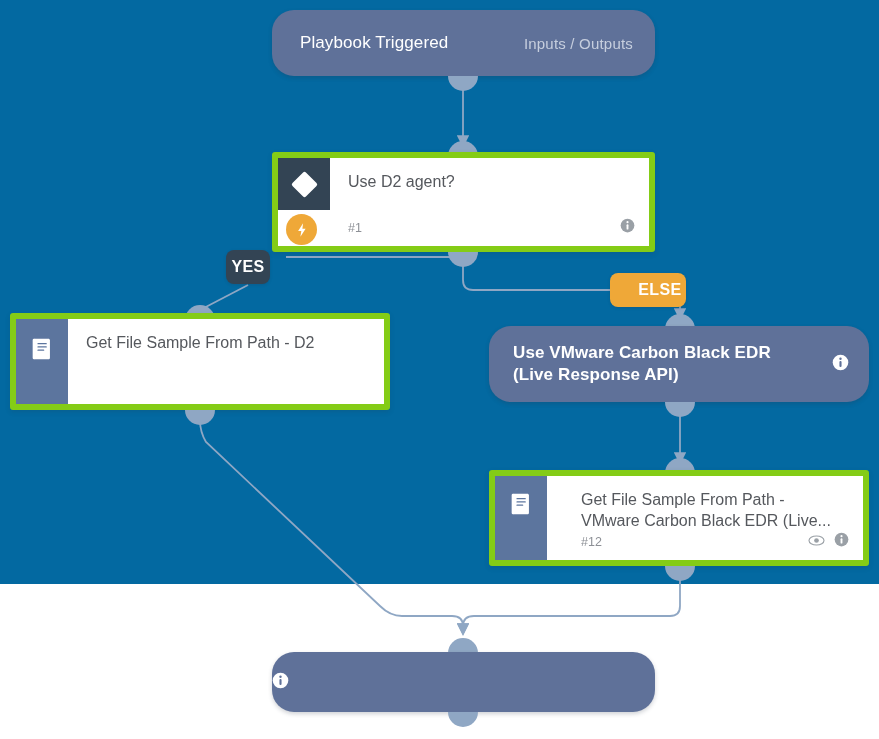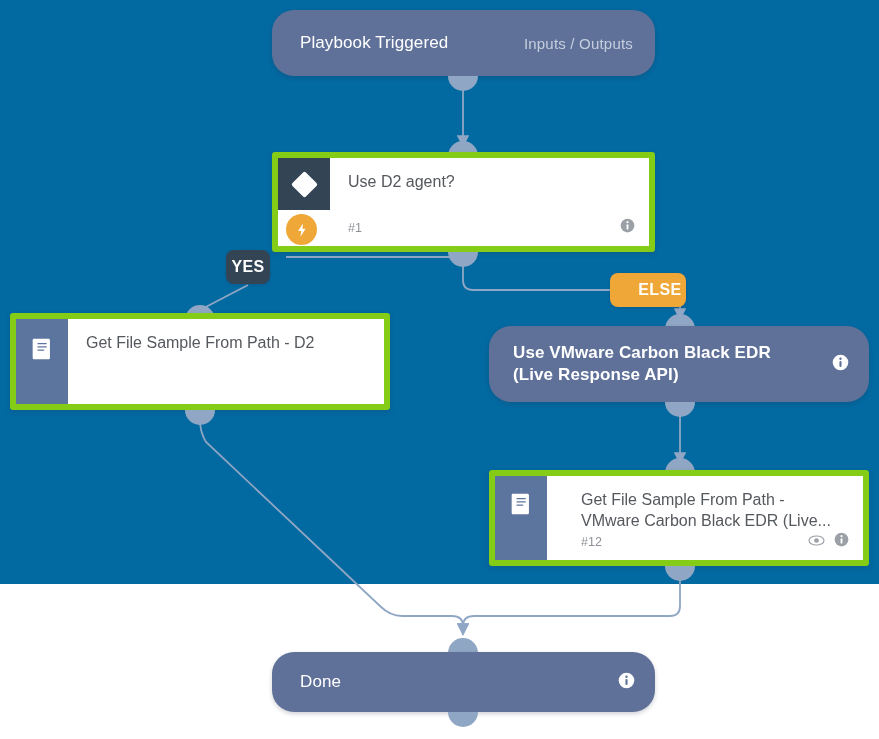--- a/index.html
+++ b/index.html
@@ -317,21 +317,20 @@
             </svg>
           </span>
         </div>
       </div>
     </div>
   </div>
   <div class="port bottom" style="left:665px; top:566px;"></div>
 
   <div class="port full" style="left:448px; top:638px;"></div>
   <div class="node pill" style="left:272px; top:652px; width:383px; height:60px;">
-    <div class="pill-title">Done</div>
     <div class="info-slot">
       <span>
         <svg width="17" height="17" viewBox="0 0 24 24" aria-hidden="true">
           <circle cx="12" cy="12" r="11" fill="#ffffff"></circle>
           <circle cx="12" cy="6.6" r="1.7" fill="#5f7199"></circle>
           <rect x="10.5" y="10" width="3" height="8.4" rx="1.4" fill="#5f7199"></rect>
         </svg>
       </span>
     </div>
   </div>

